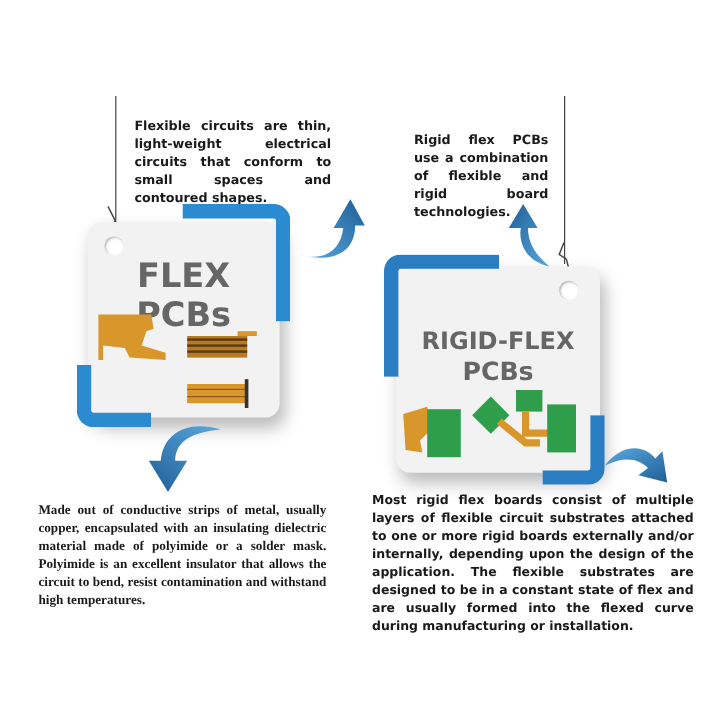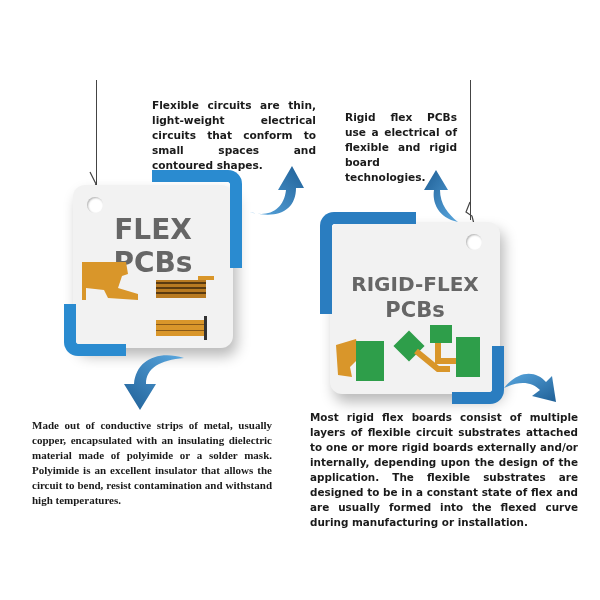--- a/index.html
+++ b/index.html
@@ -14,21 +14,21 @@
   svg{position:absolute;overflow:visible;}
 </style>
 </head>
 <body>
 
 <div class="string" style="left:96px;top:80px;height:110px;"></div>
 <svg style="left:88px;top:170px;" width="20" height="25">
     <path d="M2 2 L8 14 L4 22 L10 22" stroke="#444" stroke-width="1.2" fill="none"></path>
   </svg>
 
-<div class="txt txt-sm" style="left:112px;top:98px;width:164px;margin-left:40px;">Flexible circuits are thin, light-weight electrical circuits that conform to small spaces and contoured shapes.</div>
+<div class="txt txt-sm" style="left:112px;top:98px;width:164px;">Flexible circuits are thin, light-weight electrical circuits that conform to small spaces and contoured shapes.</div>
 
 <svg style="left:248px;top:160px;" width="60" height="60">
   <defs>
       <linearGradient id="ga" x1="0" y1="1" x2="1" y2="0">
         <stop offset="0" stop-color="#5aa8e0"></stop>
         <stop offset="1" stop-color="#1f5f96"></stop>
       </linearGradient>
     </defs>
   <path d="M2 52 C20 58 36 50 38 30 L30 30 L44 6 L56 28 L48 28 C48 50 30 60 2 52 Z" fill="url(#ga)"></path>
 </svg>
@@ -64,21 +64,21 @@
   <path d="M66 8 C40 0 18 10 16 34 L6 34 L22 60 L38 34 L28 34 C28 18 42 10 66 8 Z" fill="url(#gb)"></path>
 </svg>
 
 <div class="txt" style="left:32px;top:418px;width:240px;font-size:11px;line-height:15px;font-family:Liberation Serif, serif;">Made out of conductive strips of metal, usually copper, encapsulated with an insulating dielectric material made of polyimide or a solder mask. Polyimide is an excellent insulator that allows the circuit to bend, resist contamination and withstand high temperatures.</div>
 
 <div class="string" style="left:470px;top:80px;height:140px;"></div>
 <svg style="left:462px;top:200px;" width="20" height="25">
     <path d="M8 2 L4 12 L10 16 L12 24" stroke="#444" stroke-width="1.2" fill="none"></path>
   </svg>
 
-<div class="txt txt-sm" style="left:345px;top:110px;width:112px;">Rigid flex PCBs use a electrical of flexible and rigid board technologies.</div>
+<div class="txt txt-sm" style="left:345px;top:110px;width:112px;">Rigid flex PCBs use a combination of flexible and rigid board technologies.</div>
 
 <svg style="left:418px;top:168px;" width="50" height="56">
   <defs>
       <linearGradient id="gc" x1="1" y1="1" x2="0" y2="0">
         <stop offset="0" stop-color="#5aa8e0"></stop>
         <stop offset="1" stop-color="#1f5f96"></stop>
       </linearGradient>
     </defs>
   <path d="M40 54 C20 50 14 34 16 22 L6 22 L18 2 L30 22 L22 22 C22 36 30 46 40 54 Z" fill="url(#gc)"></path>
 </svg>

